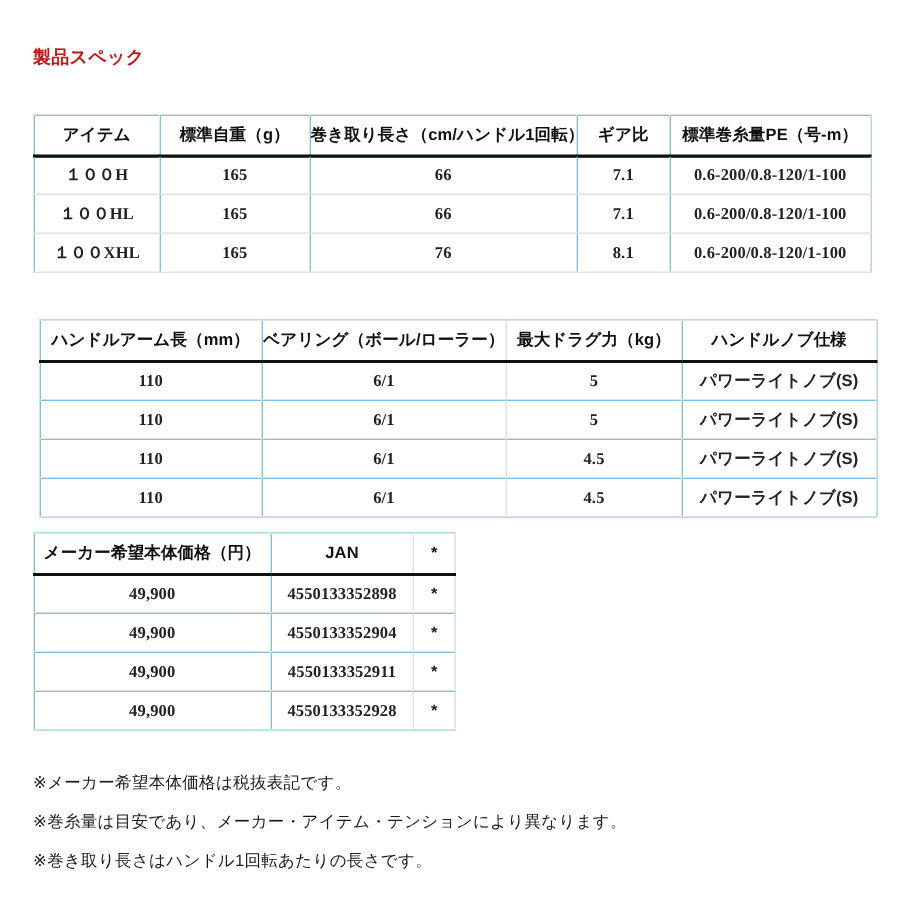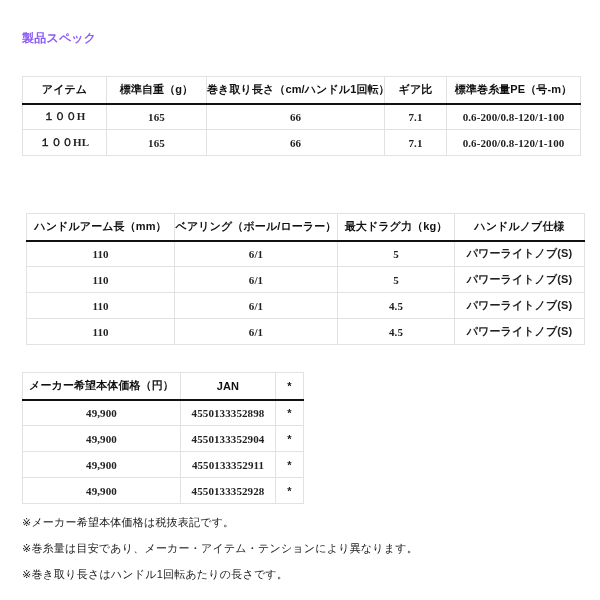--- a/index.html
+++ b/index.html
@@ -22,21 +22,21 @@
     box-sizing: border-box;
     padding: 0;
   }
   .page-title {
     position: absolute;
     left: 22px;
     top: 31px;
     font-size: 12px;
     font-weight: bold;
     letter-spacing: 0.2px;
-    color: #8b5cf6;
+    color: #b91c1c;
     line-height: 1.2;
   }
   .spec-table {
     position: absolute;
     border-collapse: collapse;
     table-layout: fixed;
     font-size: 11px;
     background: #0ea5e9;
   }
   .spec-table th,
@@ -105,21 +105,21 @@
   #table-1 .c5 { width: 134px; }
 
   
   #table-2 { left: 26px; top: 213px; width: 558px; }
   #table-2 .c1 { width: 148px; }
   #table-2 .c2 { width: 163px; }
   #table-2 .c3 { width: 117px; }
   #table-2 .c4 { width: 130px; }
 
   
-  #table-3 { left: 22px; top: 372px; width: 281px; }
+  #table-3 { left: 22px; top: 355px; width: 281px; }
   #table-3 .c1 { width: 158px; }
   #table-3 .c2 { width: 95px; }
   #table-3 .c3 { width: 28px; }
 
   .notes {
     position: absolute;
     left: 22px;
     top: 516px;
     width: 560px;
   }
@@ -164,20 +164,27 @@
         <td class="num-cell">7.1</td>
         <td class="pe-cell">0.6-200/0.8-120/1-100</td>
       </tr>
       <tr>
         <td class="item-cell">１００HL</td>
         <td class="num-cell">165</td>
         <td class="num-cell">66</td>
         <td class="num-cell">7.1</td>
         <td class="pe-cell">0.6-200/0.8-120/1-100</td>
       </tr>
+      <tr>
+        <td class="item-cell">１００XHL</td>
+        <td class="num-cell">165</td>
+        <td class="num-cell">76</td>
+        <td class="num-cell">8.1</td>
+        <td class="pe-cell">0.6-200/0.8-120/1-100</td>
+      </tr>
     </tbody>
   </table>
 
   <table class="spec-table" id="table-2">
     <colgroup>
       <col class="c1">
         <col class="c2">
         <col class="c3">
         <col class="c4">
     </colgroup>

